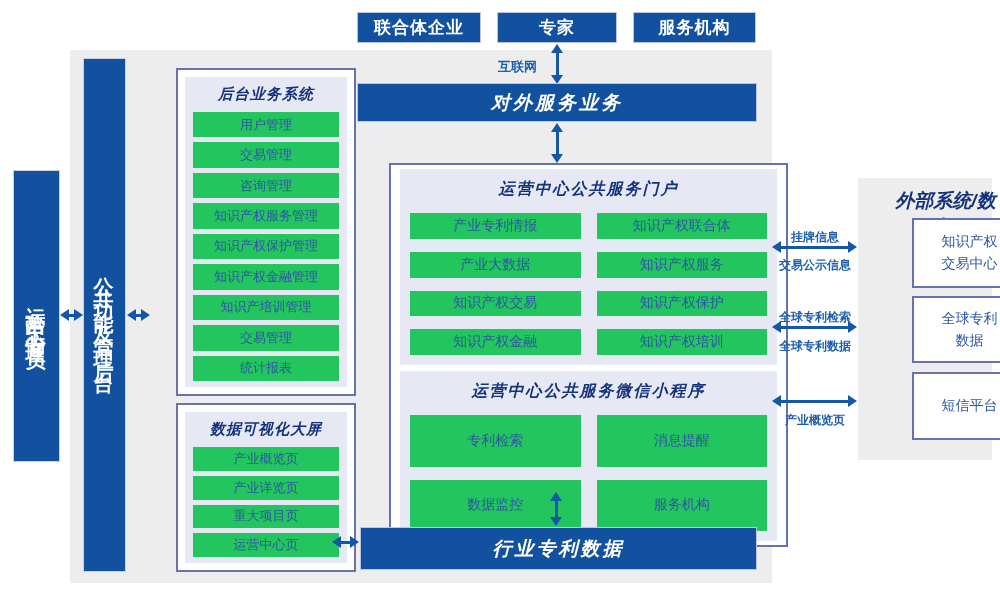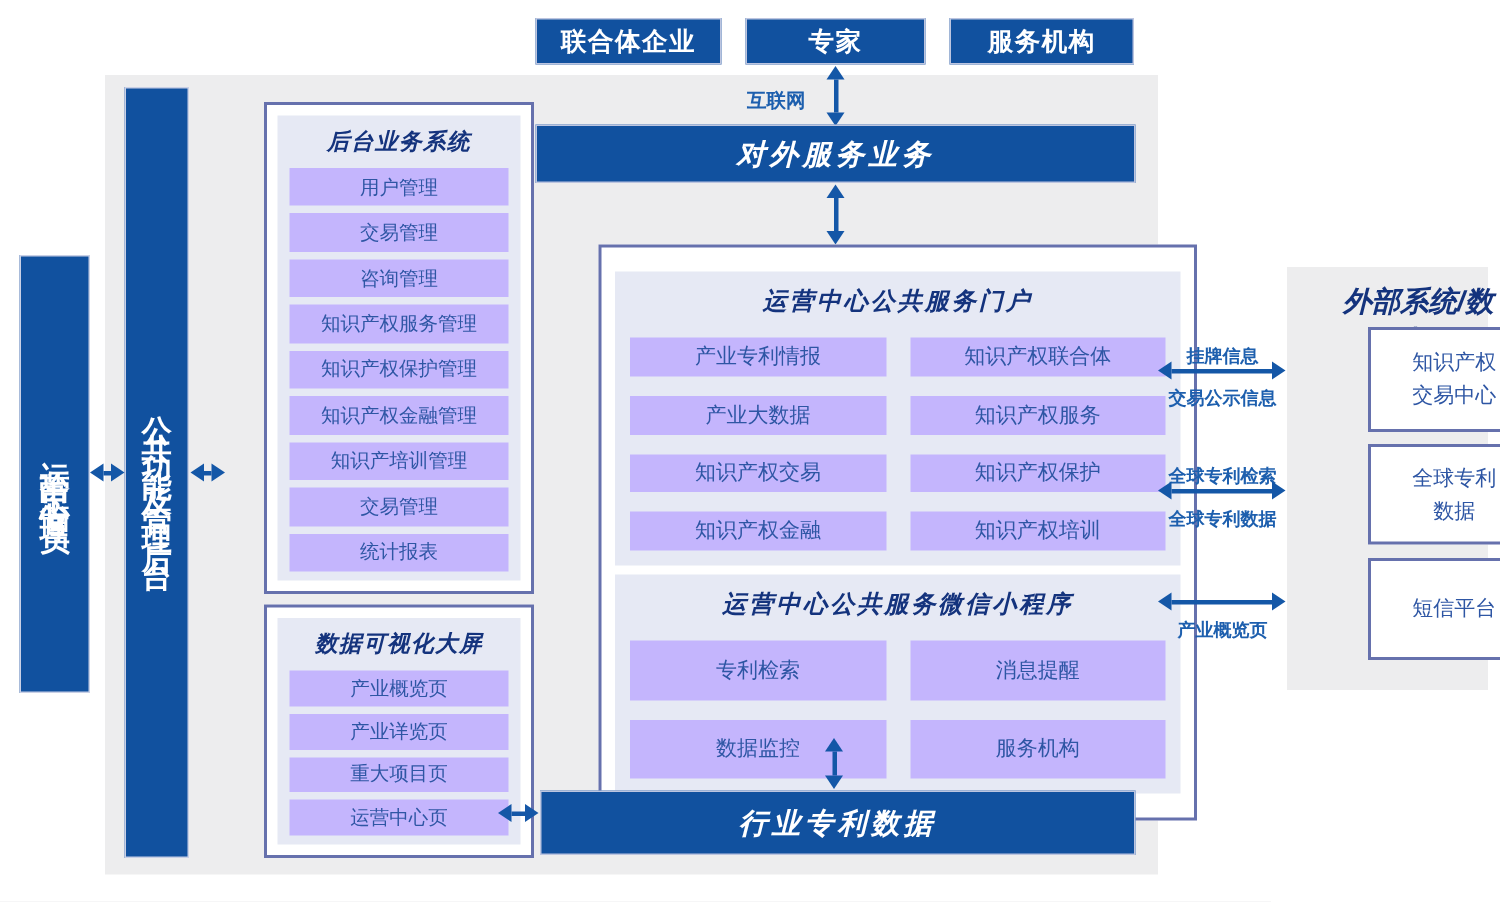--- a/index.html
+++ b/index.html
@@ -36,34 +36,34 @@
   #rail-admin{left:13px;top:170px;width:47px;height:292px;letter-spacing:7px;}
   #rail-backend{left:83px;top:58px;width:43px;height:514px;letter-spacing:12px;}
 
   
   .outline-box{
     position:absolute;background:#fff;border:2px solid var(--border,#6671ad);
     box-sizing:border-box;padding:7px;display:flex;flex-direction:column;gap:6px;margin-left:26px;
   }
   #box-backend{left:150px;top:68px;width:180px;height:328px;}
   #box-dashboard{left:150px;top:403px;width:180px;height:169px;}
-  #box-center{left:373px;top:163px;width:399px;height:384px;padding:16px 9px;}
+  #box-center{left:363px;top:163px;width:399px;height:384px;padding:4px 9px;}
 
   .panel{
     background:var(--panel,#e6e9f4);box-sizing:border-box;flex:1;
     display:flex;flex-direction:column;padding:6px 8px;gap:5px;min-height:0;
   }
   .panel-title{
     text-align:center;font-weight:bold;font-style:italic;
     color:var(--title-text,#14337d);flex:0 0 auto;padding:2px 0 3px 0;
   }
   .small-title{font-size:15px;letter-spacing:1px;}
   .big-title{font-size:16px;letter-spacing:2px;padding:4px 0 6px 0;}
   .item{
-    background:#c4b5fd;color:var(--item-text,#2e56a4);
+    background:#22c55e;color:var(--item-text,#2e56a4);
     display:flex;align-items:center;justify-content:center;text-align:center;
   }
   .rowlist{display:flex;flex-direction:column;gap:5px;flex:1;min-height:0;}
   .rowlist .item{flex:1;font-size:13px;}
   #panel-portal{flex:0 0 196px;}
   .grid2{display:grid;grid-template-columns:1fr 1fr;column-gap:16px;row-gap:13px;flex:1;min-height:0;padding:2px 2px 4px 2px;}
   .grid2 .item{font-size:14px;}
 
   
   .ext-title{

